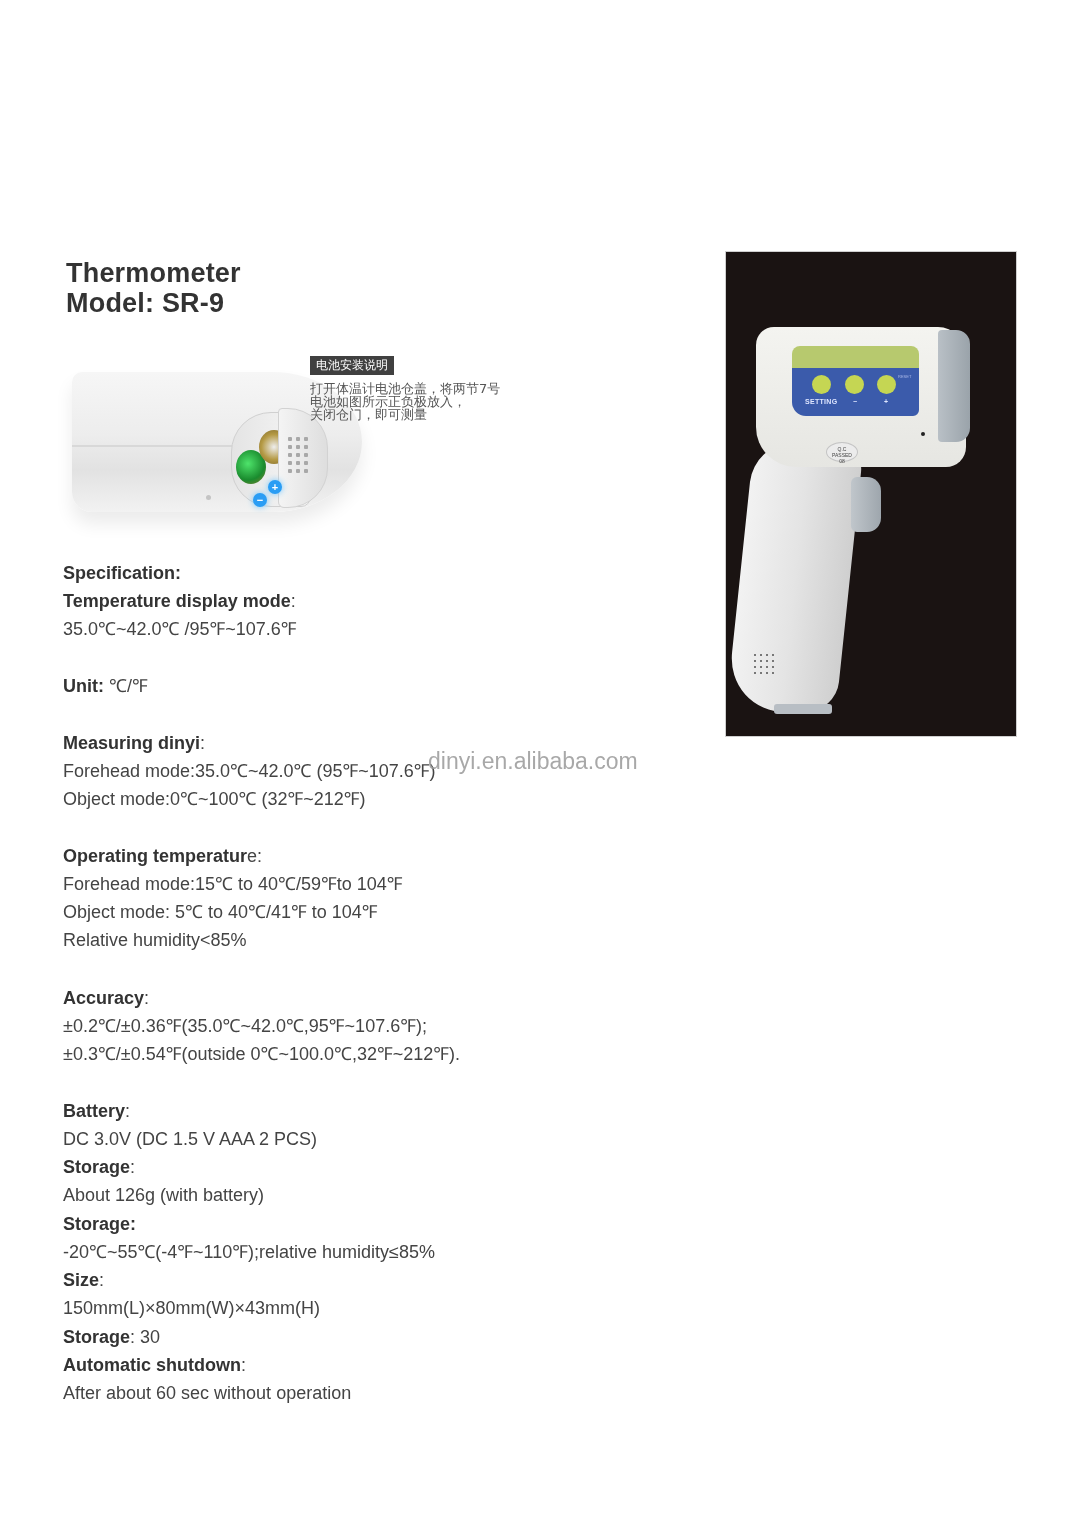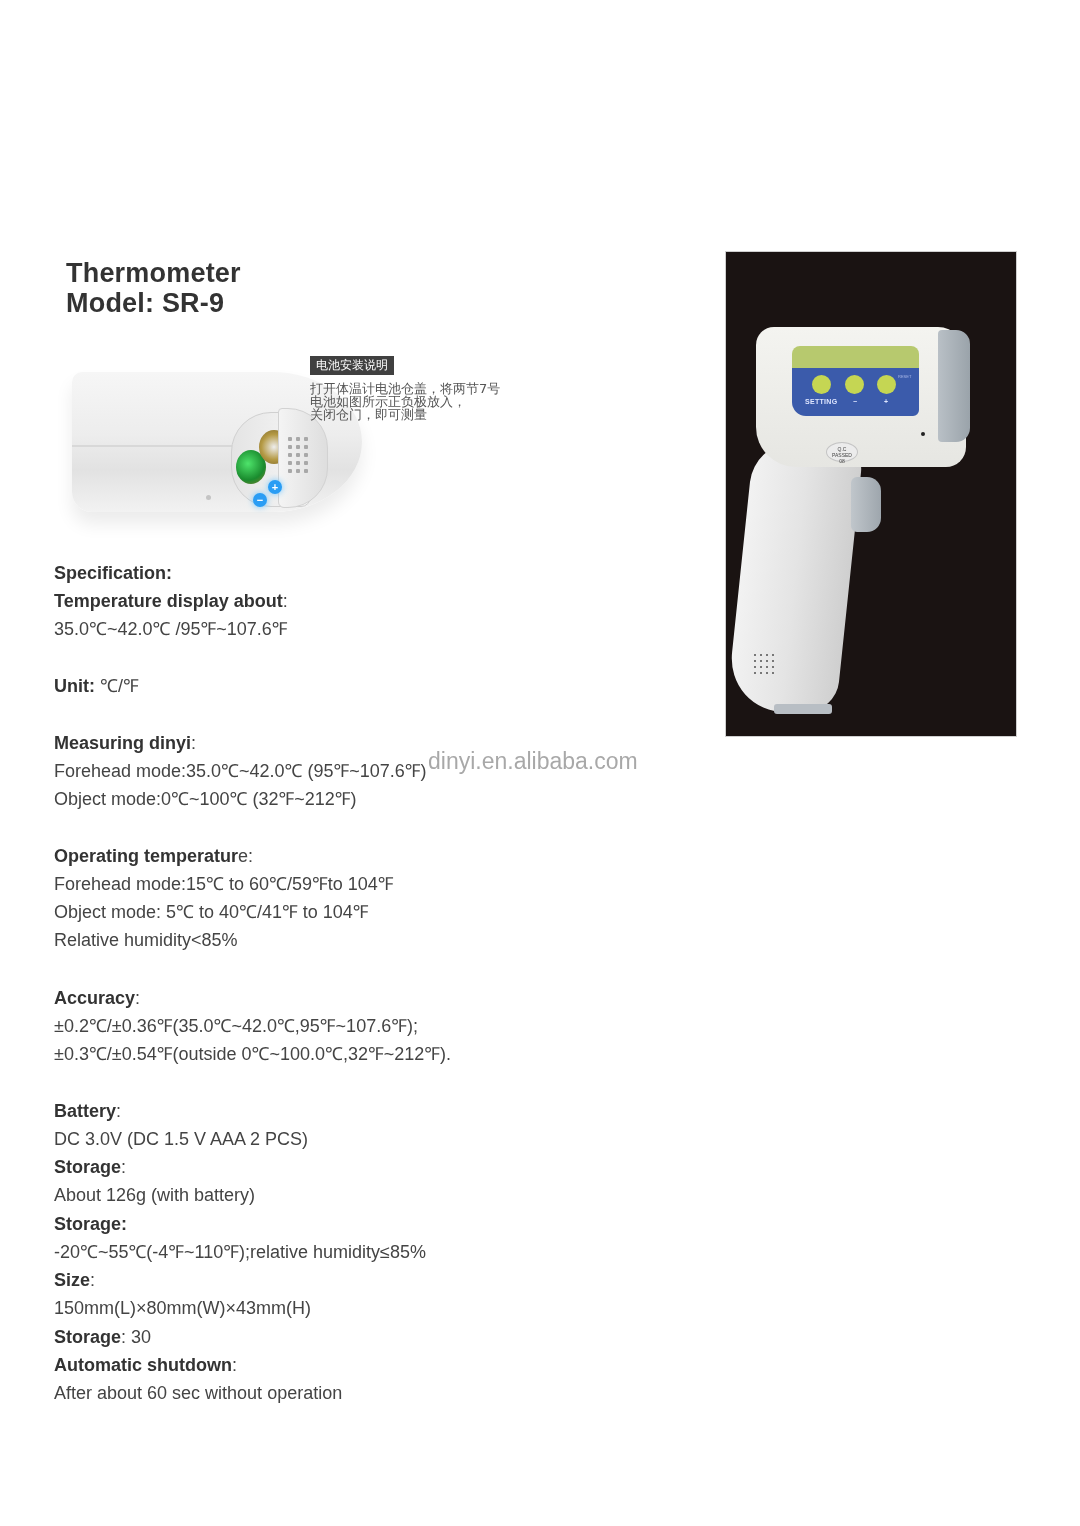--- a/index.html
+++ b/index.html
@@ -39,21 +39,21 @@
       box-shadow: 0 0 6px #6cc4ff; }
     .pol.plus { left: 202px; top: 130px; }
     .pol.minus { left: 187px; top: 143px; }
     .screw { position: absolute; left: 140px; top: 145px; width: 5px; height: 5px; border-radius: 50%; background: #c4c4c4; }
 
     .cn-badge { position: absolute; left: 244px; top: 6px; background: #404040; color: #ffffff;
       font-size: 12px; padding: 1px 6px; font-family: "DejaVu Sans", sans-serif; }
     .cn-line { position: absolute; left: 244px; font-size: 13px; color: #555; font-family: "DejaVu Sans", sans-serif; white-space: nowrap; }
 
     
-    .spec { position: absolute; left: 54px; font-size: 18px; line-height: 28px; color: #444; white-space: nowrap; }
+    .spec { position: absolute; left: 63px; font-size: 18px; line-height: 28px; color: #444; white-space: nowrap; }
     .spec .b { font-weight: bold; color: #333; }
 
     .watermark { position: absolute; left: 428px; top: 748px; font-size: 23px; color: #9a9a9a; opacity: 0.85; }
 
     
     .photo { position: absolute; left: 725px; top: 251px; width: 292px; height: 486px;
       background: #1a1312; border: 1px solid #cfcfcf; overflow: hidden; }
     .gun-head { position: absolute; left: 30px; top: 75px; width: 210px; height: 140px;
       background: linear-gradient(180deg, #f4f4f0 0%, #e6e6e2 100%); border-radius: 18px 28px 20px 40px; }
     .gun-cap { position: absolute; left: 212px; top: 78px; width: 32px; height: 112px;
@@ -94,31 +94,31 @@
   <div class="pol plus">+</div>
   <div class="pol minus">−</div>
   <div class="screw"></div>
   <div class="cn-badge">电池安装说明</div>
   <div class="cn-line" style="top:30px">打开体温计电池仓盖，将两节7号</div>
   <div class="cn-line" style="top:43px">电池如图所示正负极放入，</div>
   <div class="cn-line" style="top:56px">关闭仓门，即可测量</div>
 </div>
 
 <div class="spec" style="top:559px"><span class="b">Specification:</span></div>
-<div class="spec" style="top:587px"><span class="b">Temperature display about</span><span>:</span></div>
+<div class="spec" style="top:587px"><span class="b">Temperature display mode</span><span>:</span></div>
 <div class="spec" style="top:615px">35.0℃~42.0℃ /95℉~107.6℉</div>
 
 <div class="spec" style="top:672px"><span class="b">Unit:</span><span> ℃/℉</span></div>
 
 <div class="spec" style="top:729px"><span class="b">Measuring dinyi</span><span>:</span></div>
 <div class="spec" style="top:757px">Forehead mode:35.0℃~42.0℃ (95℉~107.6℉)</div>
 <div class="spec" style="top:785px">Object mode:0℃~100℃ (32℉~212℉)</div>
 
 <div class="spec" style="top:842px"><span class="b">Operating temperatur</span><span>e:</span></div>
-<div class="spec" style="top:870px">Forehead mode:15℃ to 60℃/59℉to 104℉</div>
+<div class="spec" style="top:870px">Forehead mode:15℃ to 40℃/59℉to 104℉</div>
 <div class="spec" style="top:898px">Object mode: 5℃ to 40℃/41℉ to 104℉</div>
 <div class="spec" style="top:926px">Relative humidity&lt;85%</div>
 
 <div class="spec" style="top:984px"><span class="b">Accuracy</span><span>:</span></div>
 <div class="spec" style="top:1012px">±0.2℃/±0.36℉(35.0℃~42.0℃,95℉~107.6℉);</div>
 <div class="spec" style="top:1040px">±0.3℃/±0.54℉(outside 0℃~100.0℃,32℉~212℉).</div>
 
 <div class="spec" style="top:1097px"><span class="b">Battery</span><span>:</span></div>
 <div class="spec" style="top:1125px">DC 3.0V (DC 1.5 V AAA 2 PCS)</div>
 <div class="spec" style="top:1153px"><span class="b">Storage</span><span>:</span></div>

